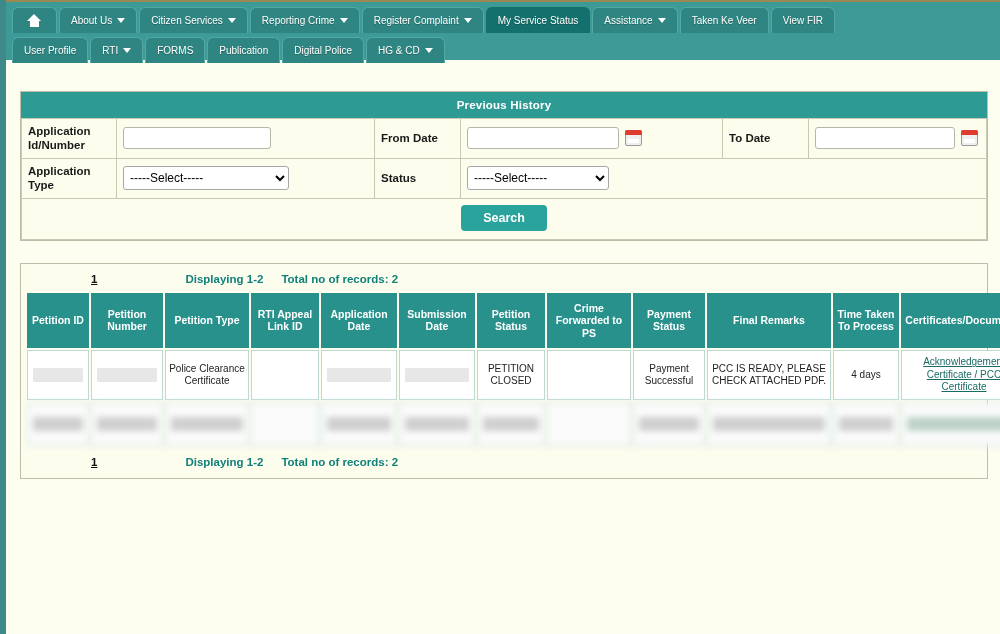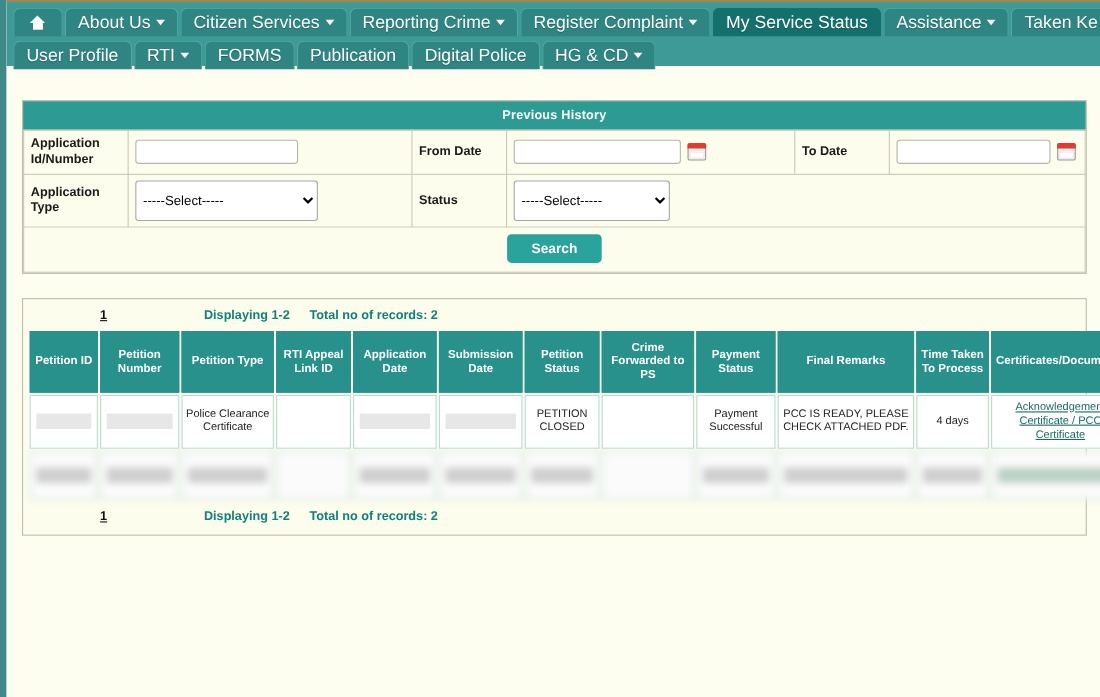--- a/index.html
+++ b/index.html
@@ -38,21 +38,21 @@
     align-items: flex-end;
     height: 28px;
     padding-left: 6px;
     gap: 2px;
   }
   .navrow.second { margin-top: 2px; }
   .tab {
     position: relative;
     background: #2e8581;
     color: #ffffff;
-    font-size: 16px;
+    font-size: 10px;
     line-height: 1;
     padding: 7px 11px 7px 11px;
     height: 26px;
     display: flex;
     align-items: center;
     border-radius: 6px 6px 0 0;
     border: 1px solid #52a8a4;
     border-bottom: none;
     white-space: nowrap;
     cursor: pointer;
@@ -142,21 +142,21 @@
   }
   .cal::before {
     content: ""; position: absolute; left: -1px; top: -1px; right: -1px; height: 5px;
     background: #e03b2f; border-radius: 2px 2px 0 0;
   }
   .cal::after {
     content: ""; position: absolute; left: 2px; top: 8px; right: 2px; bottom: 2px;
     background: #ffffff;
   }
   select.sel {
-    height: 37px;
+    height: 24px;
     font-size: 12px;
     font-family: "Liberation Sans", sans-serif;
     border: 1px solid #a6a6a6;
     background: #ffffff;
     border-radius: 3px;
     padding: 0 2px;
   }
   select.sel.w1 { width: 166px; }
   select.sel.w2 { width: 142px; }
   .search-row {

